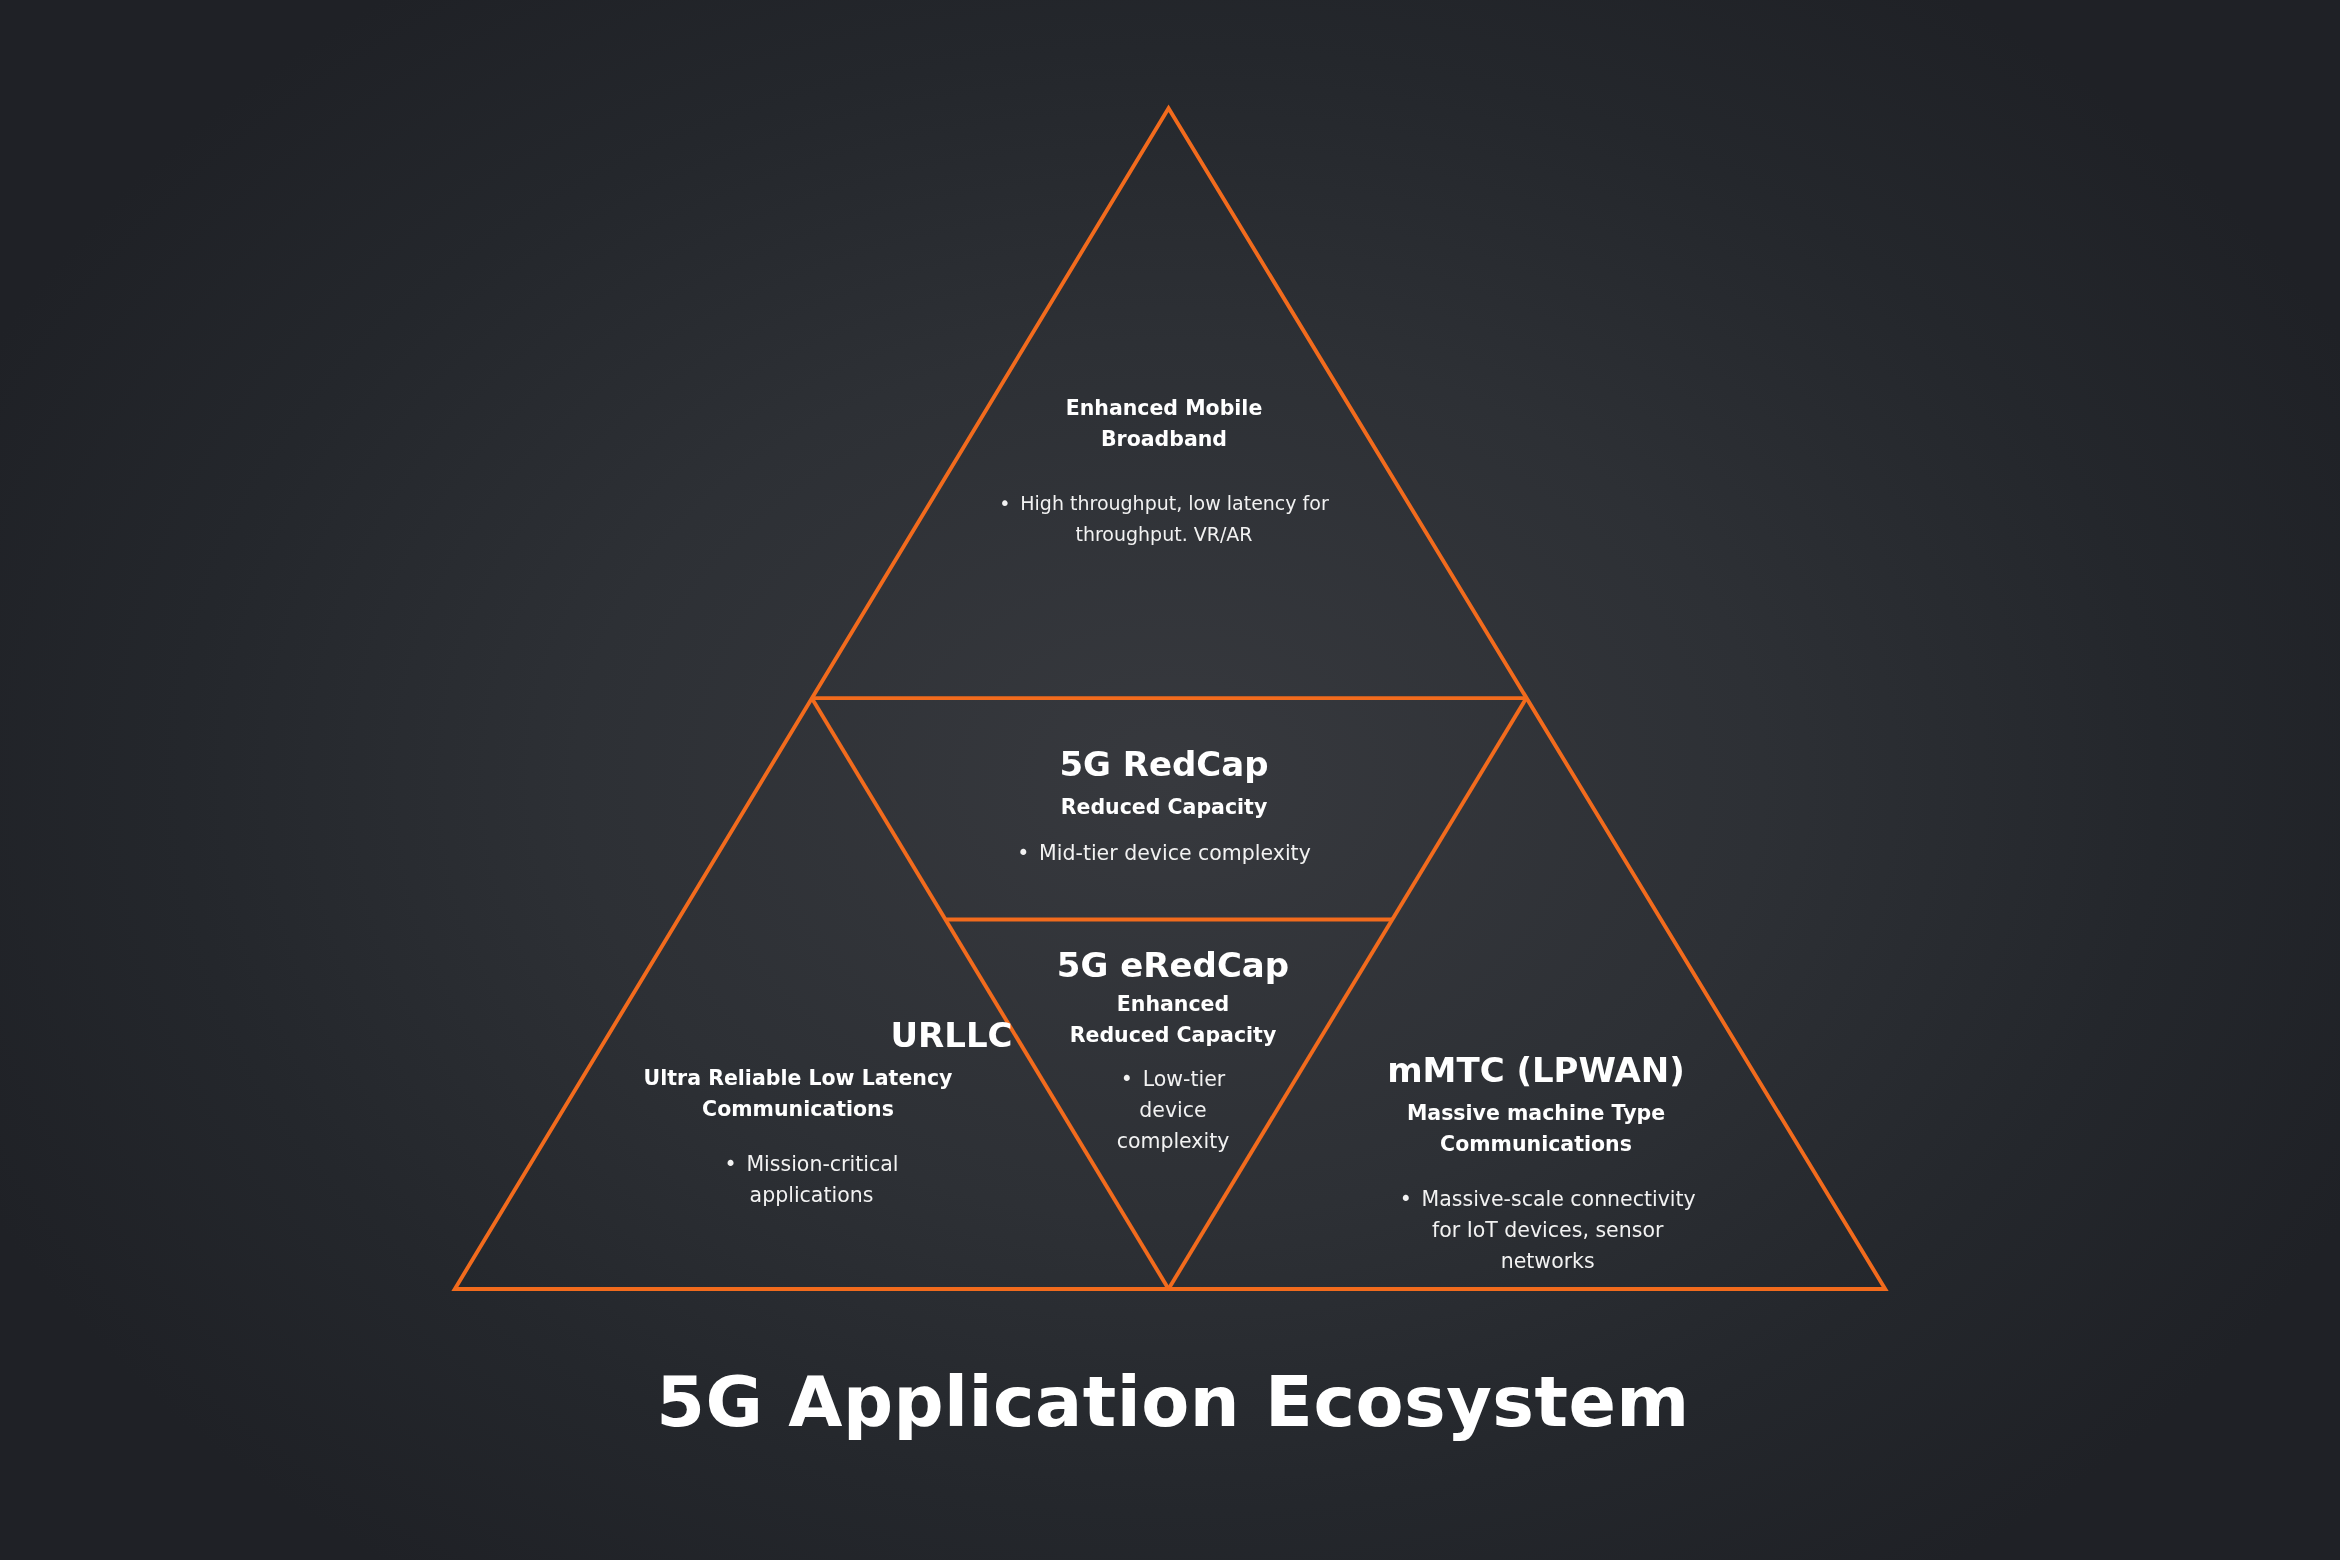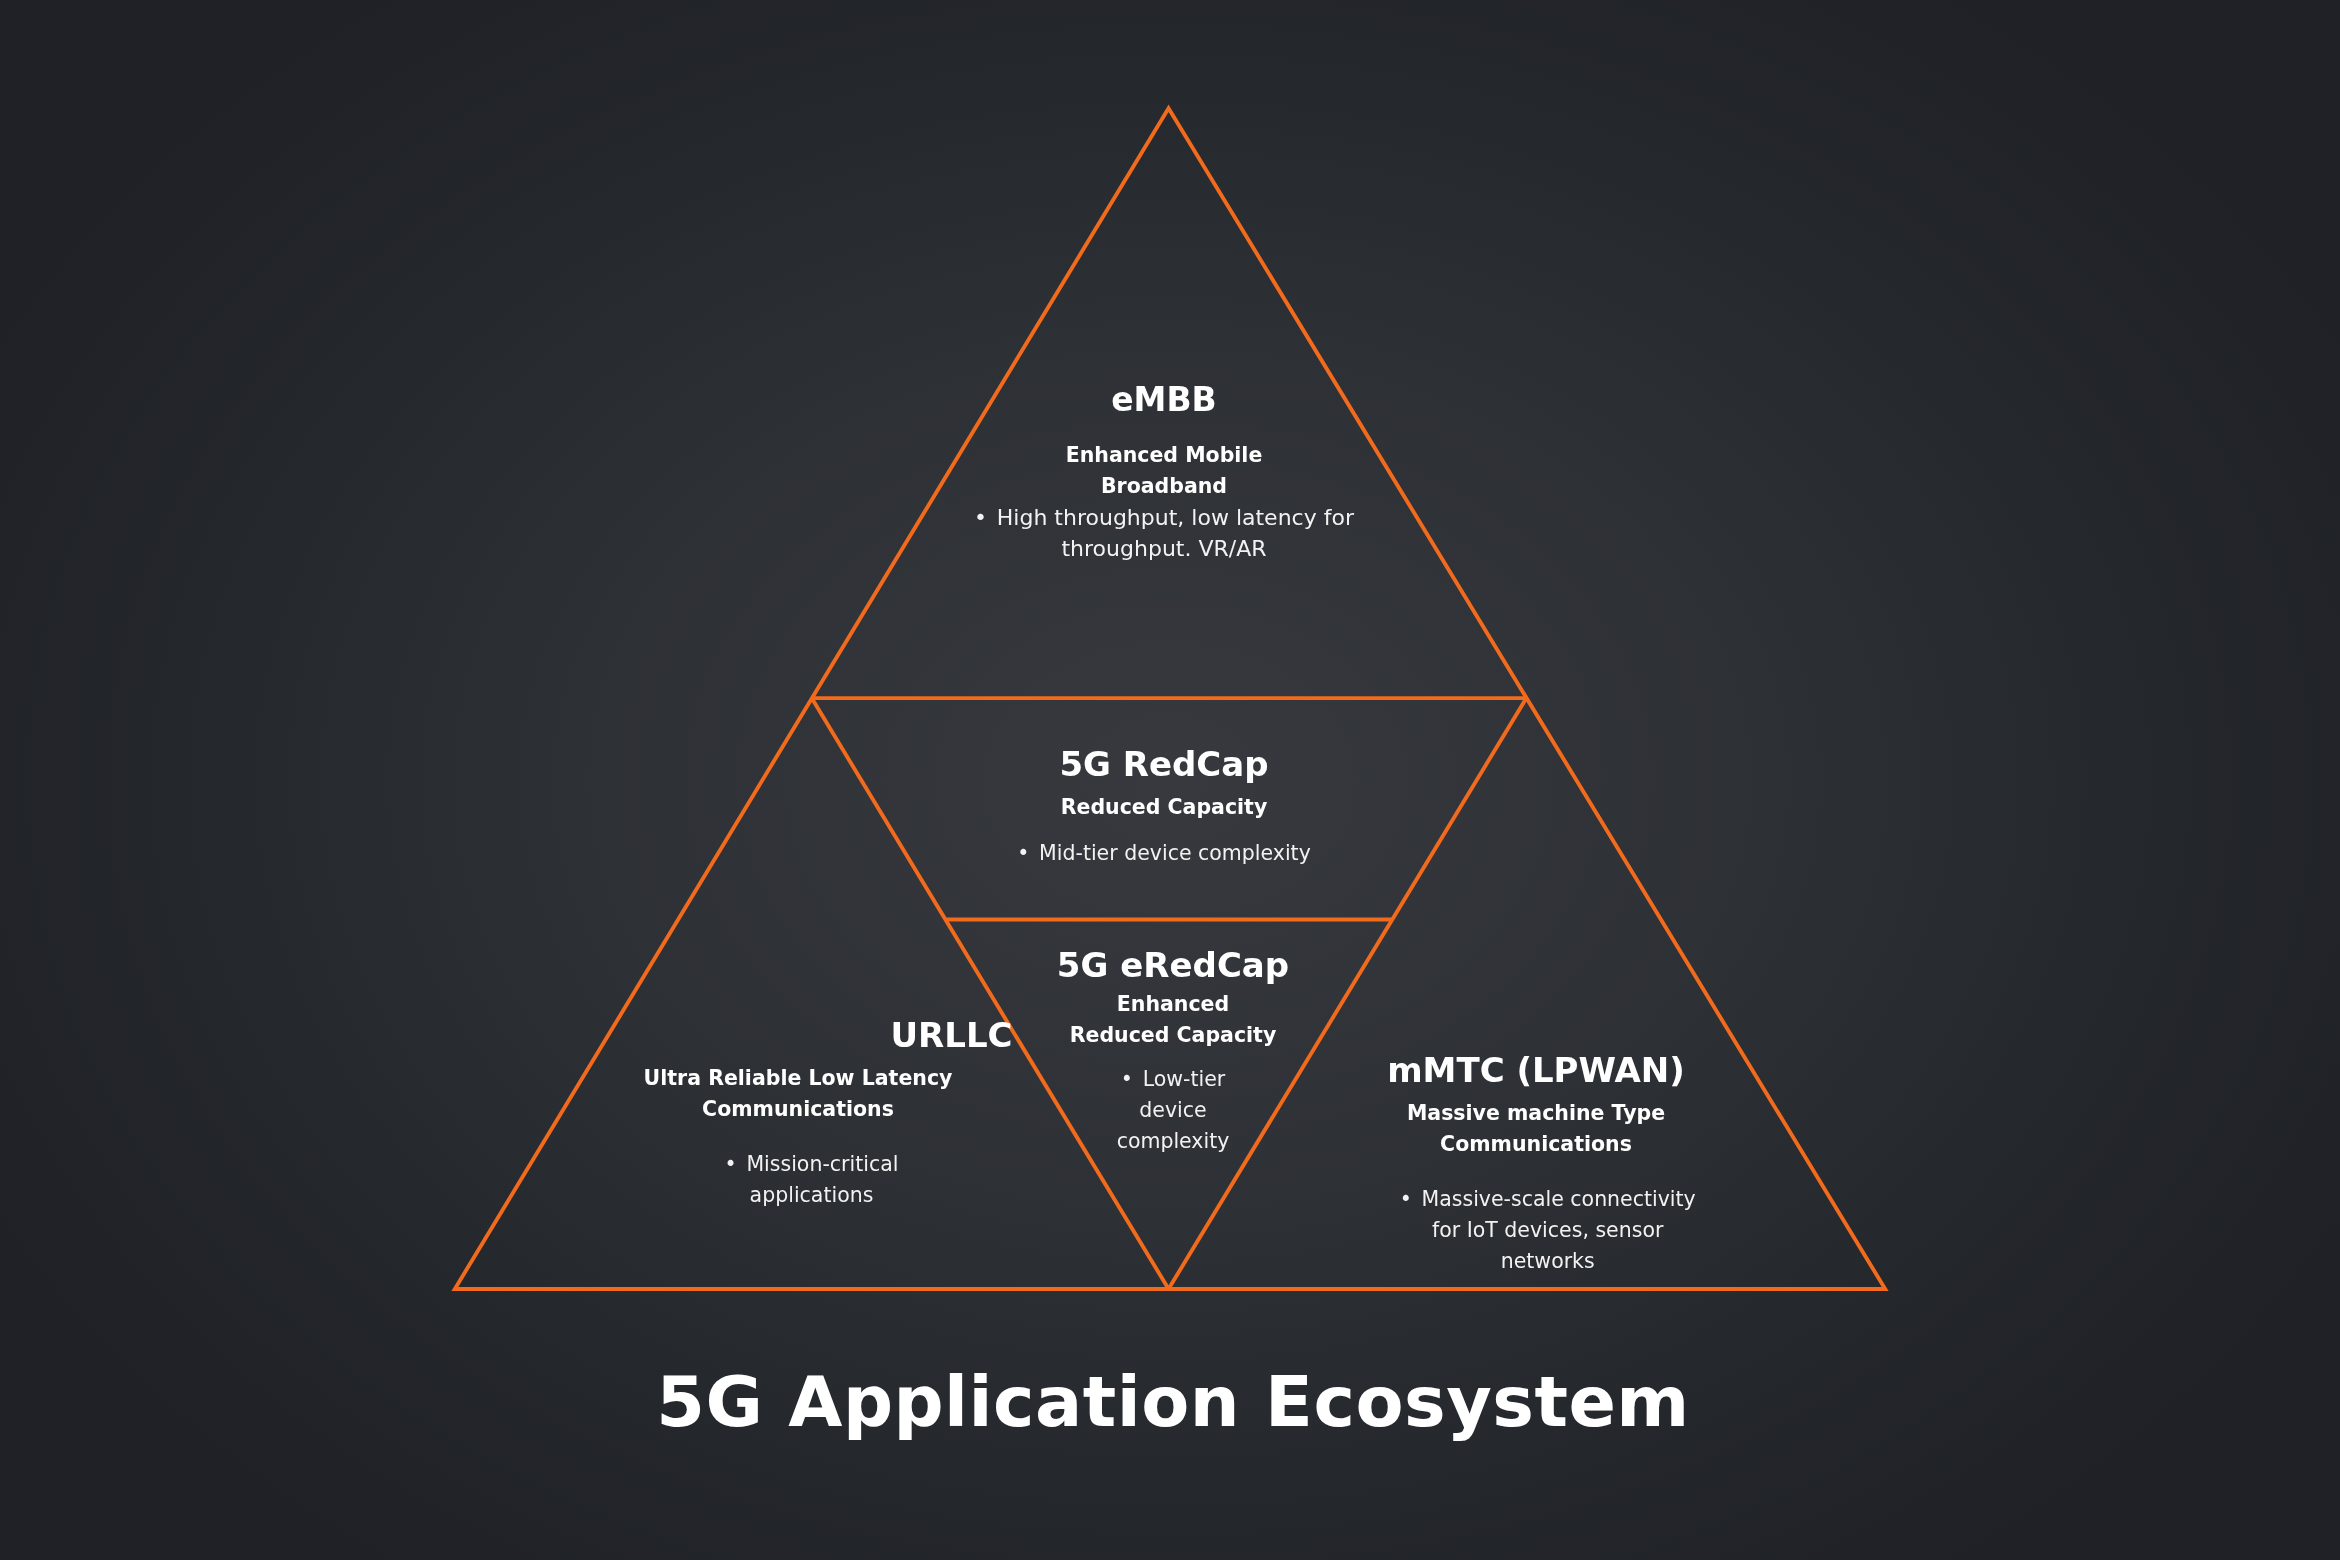--- a/index.html
+++ b/index.html
@@ -28,26 +28,25 @@
   <g fill="none" stroke="#f26b1d" stroke-width="4" stroke-linejoin="miter">
     <polygon points="1198,111 466,1322 1933,1322"></polygon>
     <line x1="832" y1="716" x2="1565" y2="716"></line>
     <line x1="832" y1="716" x2="1198" y2="1322"></line>
     <line x1="1565" y1="716" x2="1198" y2="1322"></line>
     <line x1="970" y1="943" x2="1428" y2="943"></line>
   </g>
 </svg>
 
 <div class="block" style="left:1164px; top:376px; width:429px;">
-  <div class="seg-title" style="font-size:33px; line-height:47px;">eMBB</div>
   <div class="seg-sub" style="font-size:20.5px; margin-top:17px;">
     <div>Enhanced Mobile</div>
     <div>Broadband</div>
   </div>
-  <div class="seg-bullet" style="font-size:22px; ">
+  <div class="seg-bullet" style="font-size:19px; margin-top:33px;">
     <div><span class="dot">•</span><span>High throughput, low latency for</span></div>
     <div>throughput. VR/AR</div>
   </div>
 </div>
 
 <div class="block" style="left:1164px; top:741px; width:429px;">
   <div class="seg-title" style="font-size:34px; line-height:47px;">5G RedCap</div>
   <div class="seg-sub" style="font-size:20.5px; margin-top:3.9px;">
     <div>Reduced Capacity</div>
   </div>

